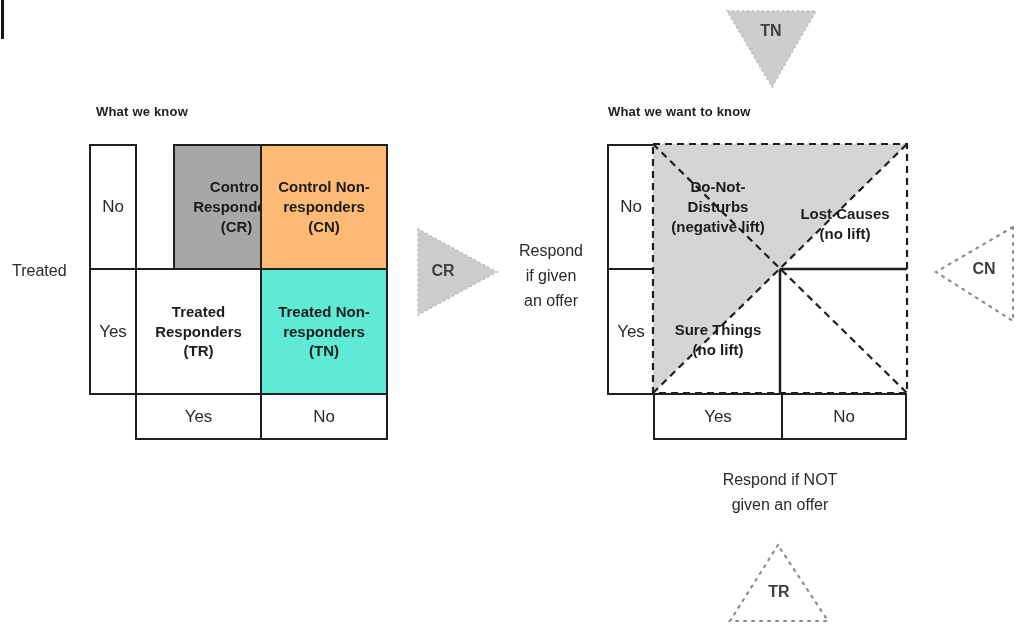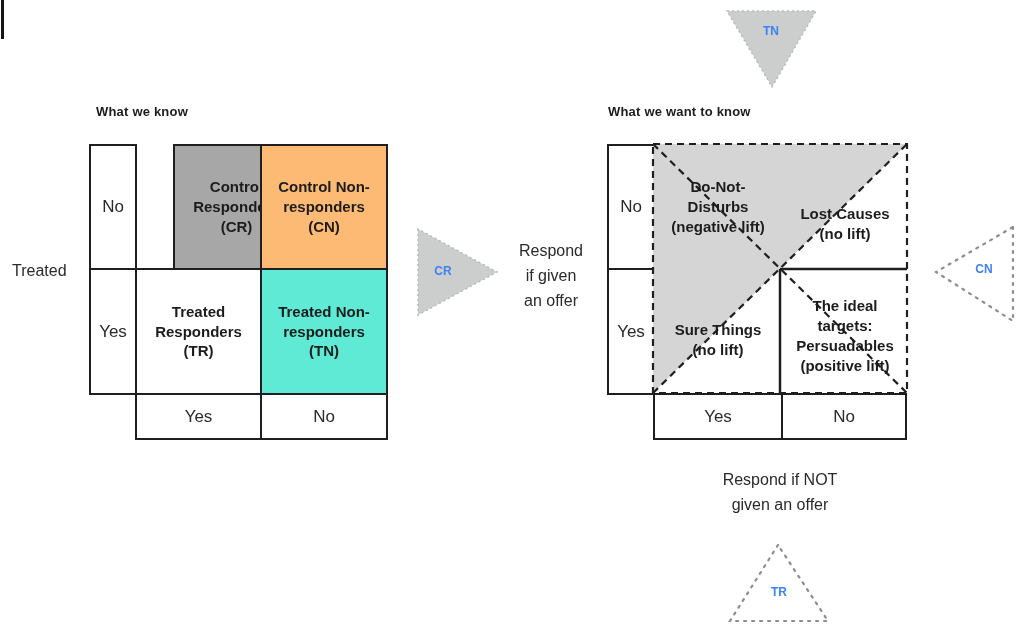--- a/index.html
+++ b/index.html
@@ -18,21 +18,21 @@
   .axis-val{font-size:17px;color:#2a2a2a;}
   .rowlab{font-size:17px;color:#2a2a2a;}
   .side-label{font-size:16px;color:#2a2a2a;}
   .rcell-text{
     position:absolute;display:flex;align-items:center;justify-content:center;
     text-align:center;font-weight:bold;font-size:15px;line-height:1.32;
     white-space:pre-line;z-index:6;
   }
   .tri-label{
     position:absolute;width:44px;height:20px;display:flex;align-items:center;
-    justify-content:center;font-size:12px;font-weight:600;color:#3b82f6;z-index:7;
+    justify-content:center;font-size:16px;font-weight:600;color:#404040;z-index:7;
   }
   .resp-label{
     position:absolute;text-align:center;font-size:16px;color:#2a2a2a;
     line-height:1.55;white-space:pre-line;
   }
   svg.overlay{position:absolute;left:0;top:0;z-index:5;pointer-events:none;}
   .edge-line{position:absolute;left:1px;top:0;width:3px;height:39px;background:#141414;}
 </style>
 </head>
 <body>
@@ -113,24 +113,20 @@
     <polygon points="778,545 730,621 828,621" fill="#ffffff" stroke="#8d8d8d" stroke-width="2.2" stroke-dasharray="2 6" stroke-linecap="round"></polygon>
   </svg>
 
   <div class="rcell-text" style="left:655px;top:163px;width:126px;height:88px;">Do-Not-
 Disturbs
 (negative lift)</div>
   <div class="rcell-text" style="left:783px;top:196px;width:124px;height:56px;">Lost Causes
 (no lift)</div>
   <div class="rcell-text" style="left:655px;top:314px;width:126px;height:52px;">Sure Things
 (no lift)</div>
-  <div class="rcell-text" style="left:783px;top:288px;width:124px;height:96px;">The ideal
-targets:
-Persuadables
-(positive lift)</div>
 
   <div class="tri-label" style="left:749px;top:21px;">TN</div>
   <div class="tri-label" style="left:421px;top:261px;">CR</div>
   <div class="tri-label" style="left:962px;top:259px;">CN</div>
   <div class="tri-label" style="left:757px;top:582px;">TR</div>
 
   <div class="resp-label" style="left:660px;top:468px;width:240px;">Respond if NOT
 given an offer</div>
   <div class="resp-label" style="left:504px;top:239px;width:94px;">Respond
 if given

